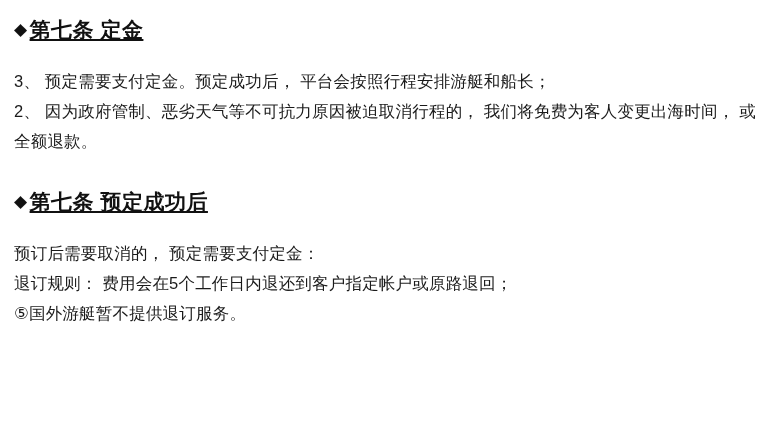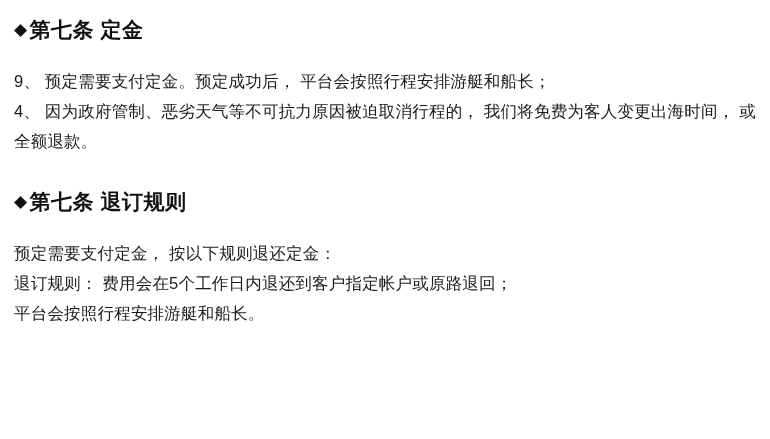--- a/index.html
+++ b/index.html
@@ -36,20 +36,21 @@
   }
   .heading .diamond {
     font-size: 17px;
     line-height: 1;
     margin-right: 2px;
     position: relative;
     top: 0px;
   }
   .heading .h-text {
     white-space: pre;
+    text-decoration: underline;
   }
   .sec1-heading {
     padding-top: 6px;
   }
   .body-block {
     font-size: 16.5px;
     line-height: 1.82;
     color: #1a1a1a;
     letter-spacing: 0.2px;
   }
@@ -74,30 +75,30 @@
 <body>
 
 <div class="page">
 
   <div class="section">
     <div class="heading sec1-heading">
       <span class="diamond">◆</span>
       <span class="h-text">第七条 定金</span>
     </div>
     <div class="body-block sec1-body">
-      <p class="para line">9、 预定需要支付定金。预定成功后， 平台会按照行程安排游艇和船长；</p>
-      <p class="para line">4、 因为政府管制、恶劣天气等不可抗力原因被迫取消行程的， 我们将免费为客人变更出海时间， 或全额退款。</p>
+      <p class="para line">3、 预定需要支付定金。预定成功后， 平台会按照行程安排游艇和船长；</p>
+      <p class="para line">2、 因为政府管制、恶劣天气等不可抗力原因被迫取消行程的， 我们将免费为客人变更出海时间， 或全额退款。</p>
     </div>
   </div>
 
   <div class="section">
     <div class="heading sec2-heading">
       <span class="diamond">◆</span>
-      <span class="h-text">第七条 退订规则</span>
+      <span class="h-text">第七条 预定成功后</span>
     </div>
     <div class="body-block sec2-body">
-      <p class="para line">预定需要支付定金， 按以下规则退还定金：</p>
+      <p class="para line">预订后需要取消的， 预定需要支付定金：</p>
       <p class="para line">退订规则： 费用会在5个工作日内退还到客户指定帐户或原路退回；</p>
-      <p class="para line">平台会按照行程安排游艇和船长。</p>
+      <p class="para line">⑤国外游艇暂不提供退订服务。</p>
     </div>
   </div>
 
 </div>
 
 </body></html>

